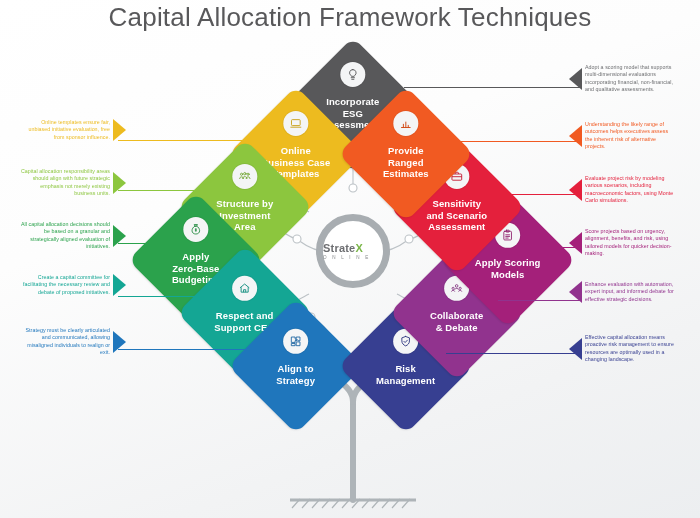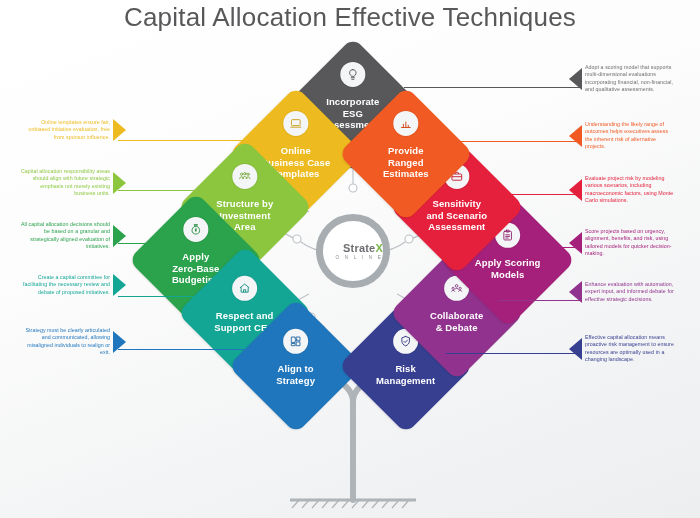--- a/index.html
+++ b/index.html
@@ -53,21 +53,21 @@
   .node .ico svg{display:block;}
   .nlabel{display:block;}
 
   
   #hub{
     position:absolute;
     width:74px;height:74px;border-radius:50%;
     background:#ffffff;
     border:7px solid #a8adb1;
     left:316px;top:214px;
-    display:flex;flex-direction:column;align-items:flex-end;justify-content:center;
+    display:flex;flex-direction:column;align-items:flex-start;justify-content:center;
     box-sizing:border-box;
   }
   #hub .lg1{font-size:11px;color:#6d6e71;font-weight:600;letter-spacing:.2px;line-height:11px;}
   #hub .lg1 .x{color:#7ab648;font-weight:700;}
   #hub .lg2{font-size:4.6px;color:#8a8c8e;letter-spacing:2.2px;margin-top:1px;}
 
   
   .callout{position:absolute;display:flex;align-items:center;}
   .callout .txt{
     font-size:5.3px;line-height:7.4px;width:92px;
@@ -84,21 +84,21 @@
     border-top:11px solid transparent;border-bottom:11px solid transparent;
     margin-right:3px;
   }
   .leadline{position:absolute;height:1px;}
 </style>
 </head>
 <body>
 
 <div id="stage">
 
-  <div id="title">Capital Allocation Effective Techniques</div>
+  <div id="title">Capital Allocation Framework Techniques</div>
 
   <svg id="treesvg" viewBox="0 0 700 518">
     <g fill="none" stroke="#aeb4b8" stroke-width="1.6">
 
       <path d="M353,500 L353,398" stroke-width="6" stroke-linecap="round"></path>
       <path d="M353,402 C353,386 336,382 330,370" stroke-width="6" stroke-linecap="round"></path>
       <path d="M353,402 C353,386 370,382 376,370" stroke-width="6" stroke-linecap="round"></path>
 
       <path d="M290,500 L416,500" stroke-width="3"></path>
       <g stroke-width="1.2" stroke="#aeb4b8">

